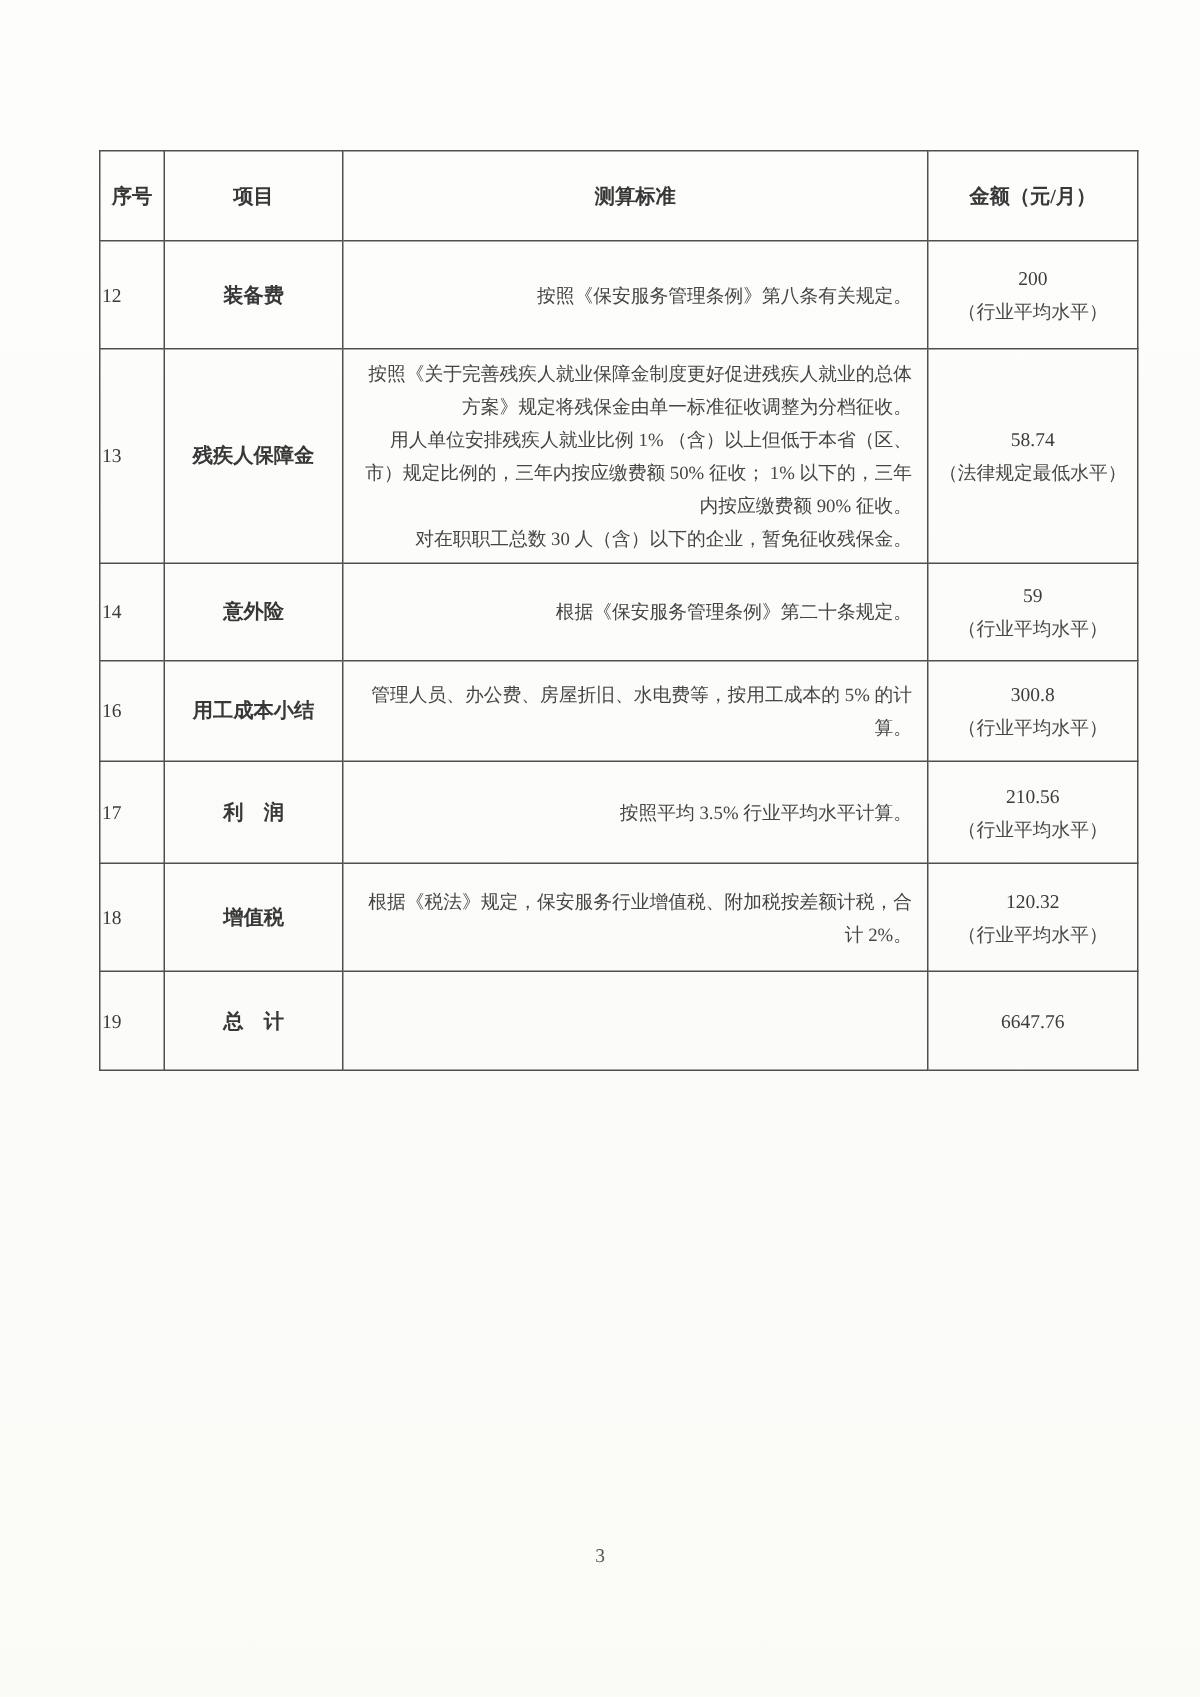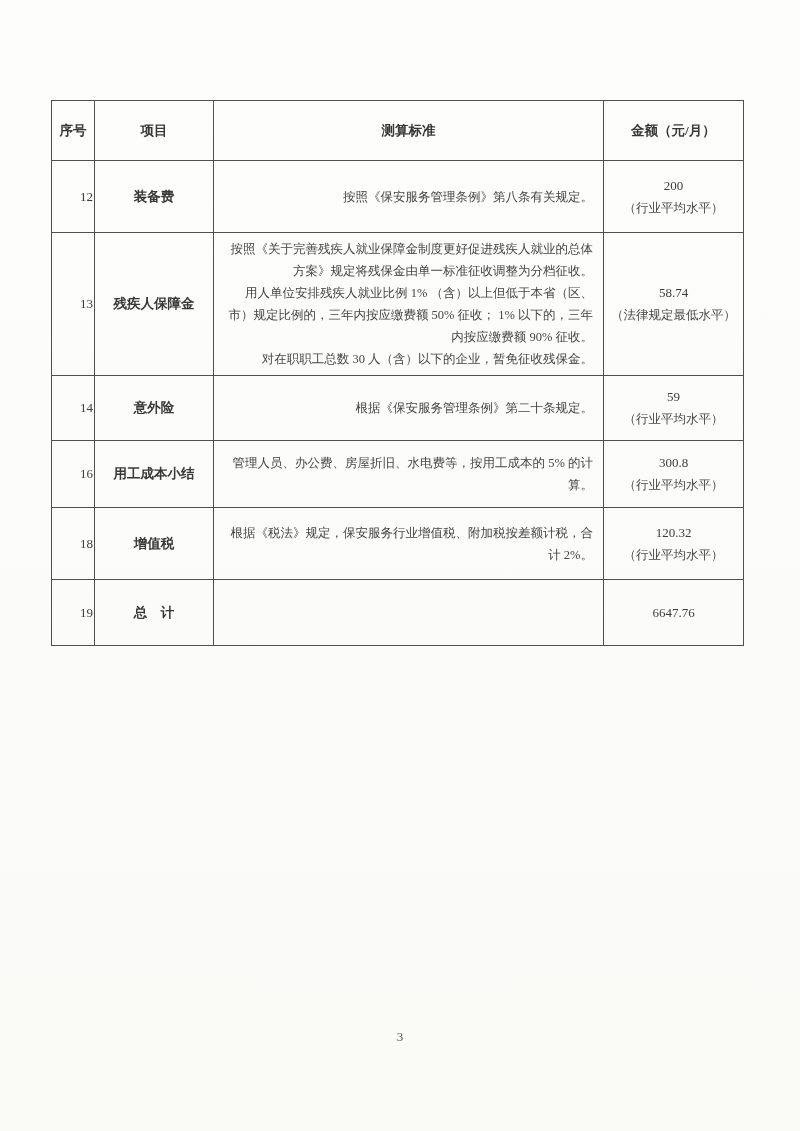--- a/index.html
+++ b/index.html
@@ -15,21 +15,21 @@
     color: #3c3c3c;
     overflow: hidden;
   }
   .page {
     position: absolute;
     inset: 0;
     background: linear-gradient(180deg, #fdfdfc 0%, #fbfbf9 60%, #fafaf7 100%);
   }
   table.cost-table {
     position: absolute;
-    left: 51px;
+    left: 66px;
     top: 100px;
     width: 692px;
     border-collapse: collapse;
     table-layout: fixed;
   }
   .cost-table th, .cost-table td {
     border: 1px solid #4f4f4f;
     vertical-align: middle;
     overflow: hidden;
   }
@@ -42,21 +42,21 @@
   tr.h-r5 { height: 68px; }
   tr.h-r6 { height: 72px; }
   tr.h-r7 { height: 66px; }
   .cost-table th {
     font-weight: bold;
     font-size: 13.5px;
     text-align: center;
     color: #383838;
   }
   .c-idx {
-    text-align: right;
+    text-align: left;
     font-size: 13px;
   }
   .c-item {
     text-align: center;
     font-weight: bold;
     font-size: 13.5px;
     color: #383838;
   }
   .c-std {
     padding: 5px 10px;
@@ -155,20 +155,31 @@
         <td class="c-item">用工成本小结</td>
         <td class="c-std">
           <p>管理人员、办公费、房屋折旧、水电费等，按用工成本的 5% 的计算。</p>
         </td>
         <td class="c-amt">
           <div class="amt-val">300.8</div>
           <div class="amt-note">（行业平均水平）</div>
         </td>
       </tr>
 
+      <tr class="h-r5">
+        <td class="c-idx">17</td>
+        <td class="c-item">利　润</td>
+        <td class="c-std">
+          <p>按照平均 3.5% 行业平均水平计算。</p>
+        </td>
+        <td class="c-amt">
+          <div class="amt-val">210.56</div>
+          <div class="amt-note">（行业平均水平）</div>
+        </td>
+      </tr>
 
       <tr class="h-r6">
         <td class="c-idx">18</td>
         <td class="c-item">增值税</td>
         <td class="c-std">
           <p>根据《税法》规定，保安服务行业增值税、附加税按差额计税，合计 2%。</p>
         </td>
         <td class="c-amt">
           <div class="amt-val">120.32</div>
           <div class="amt-note">（行业平均水平）</div>

